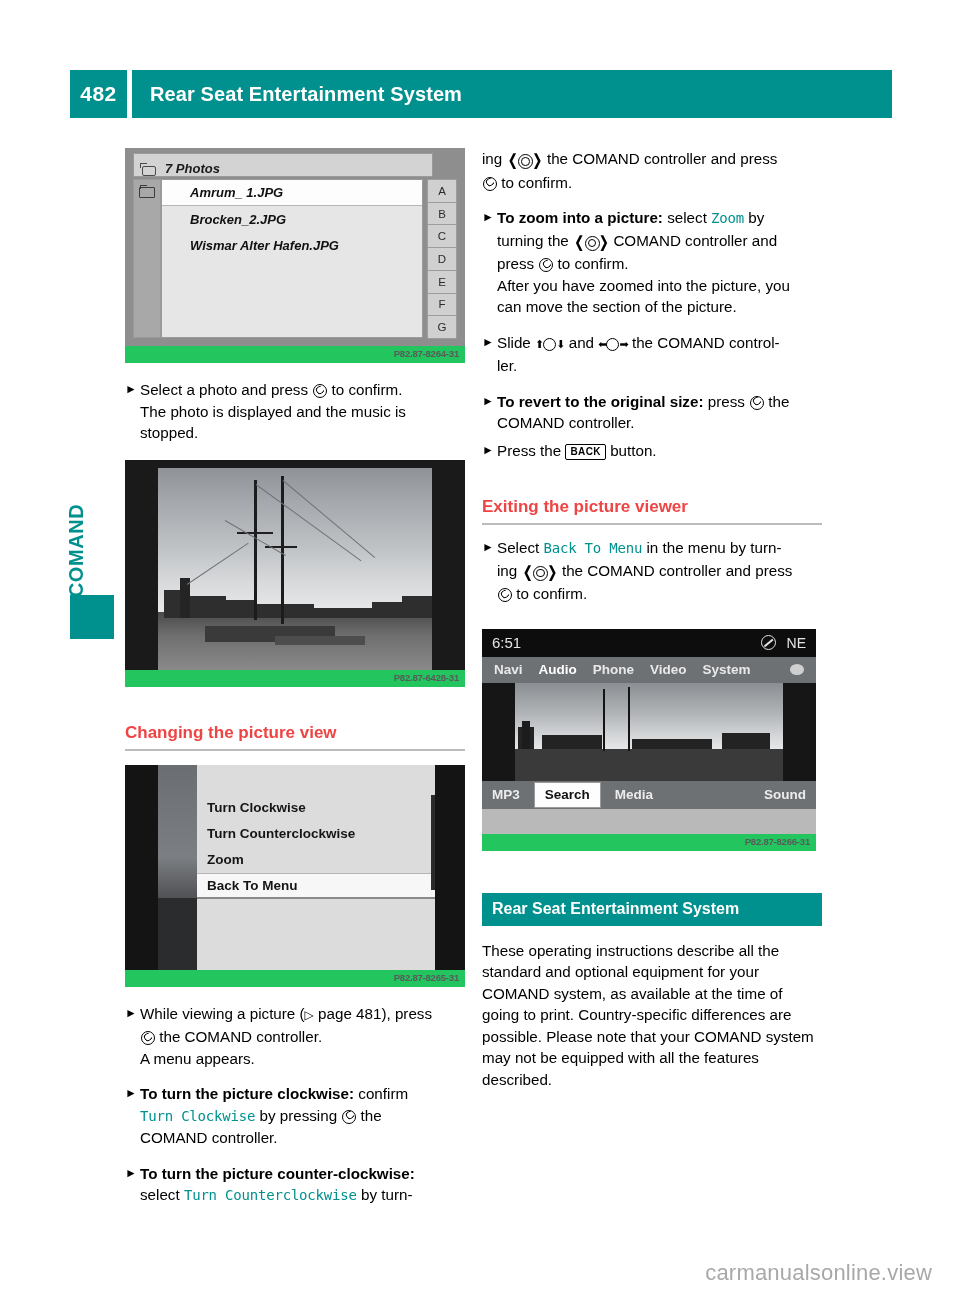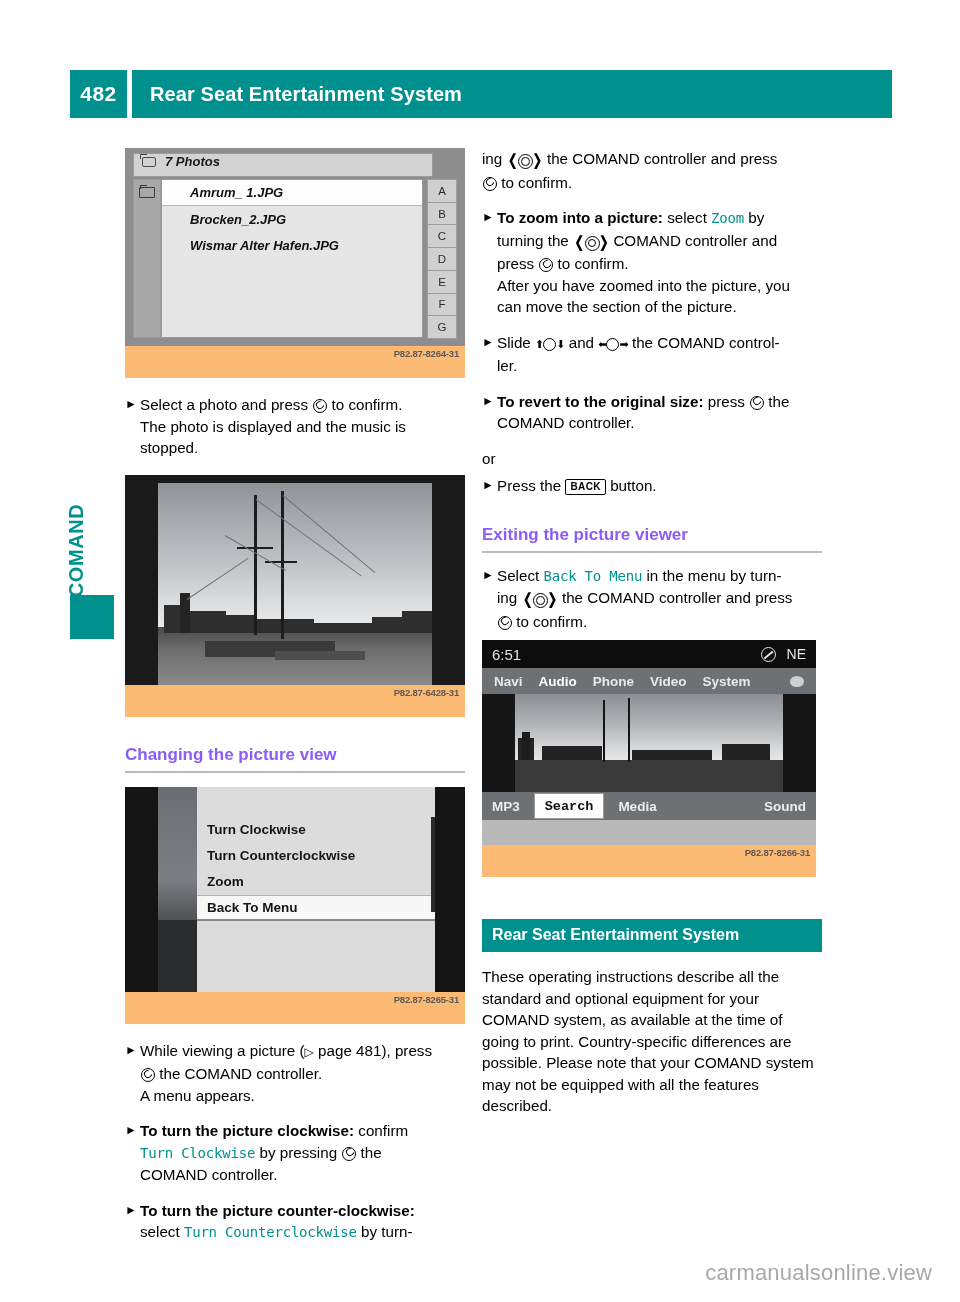--- a/index.html
+++ b/index.html
@@ -73,40 +73,40 @@
   .ring-in::after  { content:""; position:absolute; left:3.2px; top:3.2px; width:6.6px; height:6.6px; border:1.4px solid #000; border-radius:50%; }
   .arr { font-size: 11px; vertical-align: 1px; }
   .page-ref-ico { font-size: 12px; }
   .backbtn {
     display: inline-block; border: 1.5px solid #000; border-radius: 2px;
     padding: 0 4px 1px 4px; font-size: 10px; font-weight: bold; letter-spacing: .4px;
     vertical-align: 1px; line-height: 13px;
   }
 
   
-  .h2 { font-size: 17px; font-weight: bold; color: #8b5cf6; margin-top: 28px; }
+  .h2 { font-size: 17px; font-weight: bold; color: #ef4444; margin-top: 36px; }
   .h2-rule { height: 2px; background: #bcbcbc; margin-top: 6px; }
 
   
   .fig { width: 340px; margin-top: 0; }
   .fig-caption {
-    height: 32px; background: #fdba74; position: relative;
+    height: 17px; background: #22c55e; position: relative;
   }
   .fig-caption span {
     position: absolute; right: 6px; top: 2px;
     font-size: 9.5px; color: #5a5a5a; font-family: "Liberation Sans", sans-serif;
     letter-spacing: -0.2px; font-weight: bold;
   }
 
   
   .photolist { width: 340px; height: 198px; background: #8e8e8e; position: relative; overflow: hidden; }
   .pl-title {
     position: absolute; left: 8px; top: 5px; right: 32px; height: 24px;
     background: #d3d3d3; border: 1px solid #9a9a9a;
-    display: flex; align-items: flex-start; padding-left: 6px;
+    display: flex; align-items: flex-end; padding-left: 6px;
   }
   .pl-usb { width: 18px; height: 13px; margin-right: 7px; position: relative; }
   .pl-usb::before { content:""; position:absolute; left:2px; top:3px; width:12px; height:8px; border:1.6px solid #4a4a4a; border-radius:2px; }
   .pl-usb::after { content:""; position:absolute; left:0px; top:0px; width:6px; height:4px; border-top:1.6px solid #4a4a4a; border-left:1.6px solid #4a4a4a; }
   .pl-title-text { font-style: italic; font-weight: bold; font-size: 13px; color: #1a1a1a; }
   .pl-leftcol { position: absolute; left: 8px; top: 31px; width: 28px; bottom: 8px; background: #a8a8a8; border: 1px solid #9a9a9a; }
   .pl-folder { position: absolute; left: 5px; top: 5px; width: 16px; height: 12px; }
   .pl-folder::before { content:""; position:absolute; left:0; top:2px; width:14px; height:9px; border:1.6px solid #3c3c3c; border-radius:1px; }
   .pl-folder::after { content:""; position:absolute; left:1px; top:0px; width:6px; height:3px; border-top:1.6px solid #3c3c3c; border-left:1.6px solid #3c3c3c; }
   .pl-items { position: absolute; left: 36px; top: 31px; right: 42px; bottom: 8px; background: #e6e6e6; border: 1px solid #9a9a9a; }
@@ -166,21 +166,21 @@
   .cm-pic { position:absolute; left:0; right:0; top:54px; height:98px; background:#161616; overflow:hidden; }
   .cm-pic .sky { position:absolute; left:33px; right:33px; top:0; height:66px;
                  background: linear-gradient(180deg,#8b8e92 0%,#b0b3b6 45%,#d4d6d8 80%,#e6e7e8 100%); }
   .cm-pic .ground { position:absolute; left:33px; right:33px; top:66px; bottom:0; background:#3a3a3a; }
   .cm-pic .mast { position:absolute; width:2px; background:#141414; }
   .cm-pic .bld { position:absolute; background:#232323; }
   .cm-bottom { position:absolute; left:0; right:0; top:152px; height:28px; background:#6e7174;
                display:flex; align-items:center; }
   .cm-bottom .bi { color:#ececec; font-size:13.5px; font-weight:bold; padding:0 10px; }
   .cm-bottom .bi.box { background:#fdfdfd; color:#111; height:26px; display:flex; align-items:center;
-                       border:1px solid #9a9a9a; margin-left:4px; margin-right:4px;font-family:Liberation Mono, monospace; }
+                       border:1px solid #9a9a9a; margin-left:4px; margin-right:4px; }
   .cm-bottom .spacer { flex:1; }
   .cm-blank { position:absolute; left:0; right:0; top:180px; bottom:0; background:#b9b9b9; }
 
   
   .teal-bar {
     background: #00918e; color: #fff; font-weight: bold; font-size: 16px;
     padding: 7px 10px 8px 10px; margin-top: 0;
   }
   .grey-bar {
     background: #c9c9c9; color: #111; font-weight: bold; font-size: 16px;
@@ -382,21 +382,20 @@
       <div class="bullet">►</div>
       <div class="step-body">
         <b>To revert to the original size:</b>
         <span>press</span>
         <span class="ico-press"></span>
         <span>the</span><br>
         <span>COMAND controller.</span>
       </div>
     </div>
 
-    <div class="plain">or</div>
 
     <div class="step" style="margin-top:6px">
       <div class="bullet">►</div>
       <div class="step-body">
         <span>Press the</span>
         <span class="backbtn">BACK</span>
         <span>button.</span>
       </div>
     </div>
 
@@ -410,21 +409,21 @@
         <span class="code">Back To Menu</span>
         <span>in the menu by turn-</span><br>
         <span>ing</span>
         <span class="ico-turn"><span class="br">❬</span><span class="ring-in"></span><span class="br">❭</span></span>
         <span>the COMAND controller and press</span><br>
         <span class="ico-press"></span>
         <span>to confirm.</span>
       </div>
     </div>
 
-    <div class="fig" style="margin-top:8px;width:334px">
+    <div class="fig" style="margin-top:24px;width:334px">
       <div class="comand">
         <div class="cm-status">
           <div class="cm-time">6:51</div>
           <div class="cm-compass">
             <span class="dial"></span>
             <span>NE</span>
           </div>
         </div>
         <div class="cm-nav">
           <span>Navi</span>

